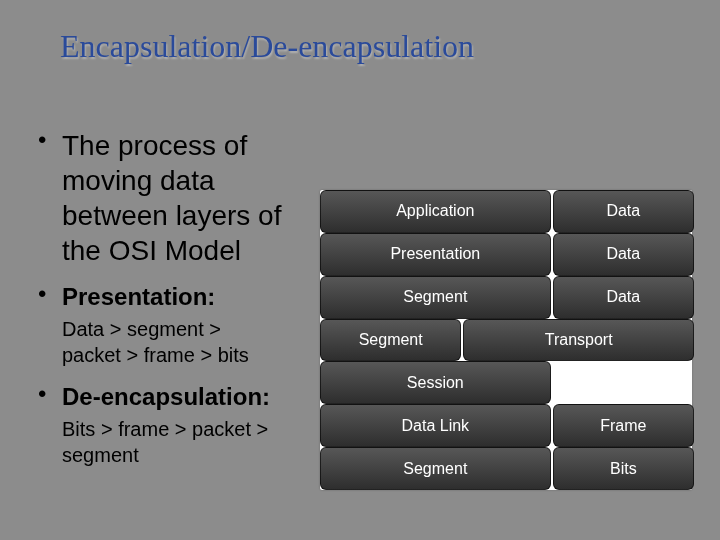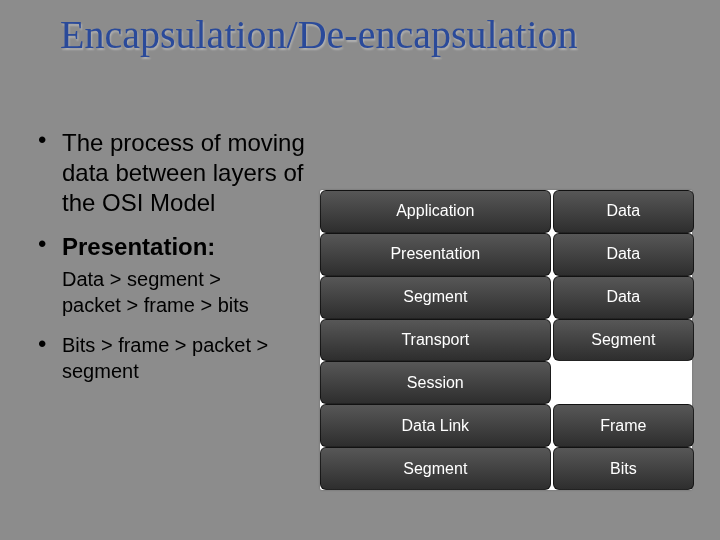--- a/index.html
+++ b/index.html
@@ -1,22 +1,22 @@
 <!DOCTYPE html>
 <html><head>
 <meta charset="utf-8">
 <style>
 html,body{margin:0;padding:0}
 body{width:720px;height:540px;background:#8c8c8c;font-family:Arial,Helvetica,sans-serif;overflow:hidden;position:relative}
-.title{position:absolute;top:12px;left:60px;right:60px;color:#2a4a9a;font-family:Georgia,'Times New Roman',serif;font-size:40px;line-height:1.15;font-weight:400;text-shadow:1px 2px 2px rgba(255,255,255,.35)}
+.title{position:absolute;top:28px;left:60px;right:60px;color:#2a4a9a;font-family:Georgia,'Times New Roman',serif;font-size:32px;line-height:1.15;font-weight:400;text-shadow:1px 2px 2px rgba(255,255,255,.35)}
 .content{position:absolute;top:128px;left:30px;width:280px}
 .content ul{list-style:none;margin:0;padding:0}
 .content li{position:relative;padding-left:32px;margin-bottom:14px;color:#000}
 .content li::before{content:"•";position:absolute;left:8px;top:0;font-size:24px;line-height:1}
-.lead{font-size:24px;line-height:1.25}
+.lead{font-size:28px;line-height:1.25}
 .hdr{font-size:24px;font-weight:700;line-height:1.25}
 .sub{display:block;font-size:20px;font-weight:400;line-height:1.3;margin-top:4px}
 .narrow{width:200px;display:inline-block}
 .figure{position:absolute;top:190px;left:320px;width:372px;height:300px;background:#fff;border-radius:2px;box-shadow:0 0 2px rgba(0,0,0,.3)}
 .stack{display:flex;flex-direction:column;padding:0;gap:0;height:100%;box-sizing:border-box}
 .row{display:flex;gap:2px;flex:1}
 .cell{border-radius:6px;display:flex;align-items:center;justify-content:center;color:#fff;font-size:16px;font-weight:400;box-sizing:border-box;border:1px solid rgba(0,0,0,.6)}
 .cL{flex:0 0 62%;background:linear-gradient(to bottom,#575757,#2e2e2e)}
 .cR{flex:0 0 38%;background:linear-gradient(to bottom,#575757,#2e2e2e)}
 </style>
@@ -26,42 +26,43 @@
 <div class="title">Encapsulation/De-encapsulation</div>
 
 <div class="content">
   <ul>
     <li class="lead">The process of moving data between layers  of the OSI Model</li>
     <li>
       <span class="hdr narrow"><span>Presentation:</span>
       <span class="sub">Data &gt; segment &gt; packet &gt; frame &gt; bits</span></span>
     </li>
     <li>
+      <span class="hdr">De-encapsulation:</span>
       <span class="sub">Bits &gt; frame &gt; packet &gt; segment</span>
     </li>
   </ul>
 </div>
 
 <div class="figure">
   <div class="stack">
     <div class="row">
         <div class="cell cL">Application</div>
         <div class="cell cR">Data</div>
       </div>
     <div class="row">
         <div class="cell cL">Presentation</div>
         <div class="cell cR">Data</div>
       </div>
     <div class="row">
         <div class="cell cL">Segment</div>
         <div class="cell cR">Data</div>
       </div>
     <div class="row">
+        <div class="cell cR">Segment</div>
         <div class="cell cL">Transport</div>
-        <div class="cell cR">Segment</div>
       </div>
     <div class="row">
         <div class="cell cL">Session</div>
       </div>
     <div class="row">
         <div class="cell cL">Data Link</div>
         <div class="cell cR">Frame</div>
       </div>
     <div class="row">
         <div class="cell cL">Segment</div>

